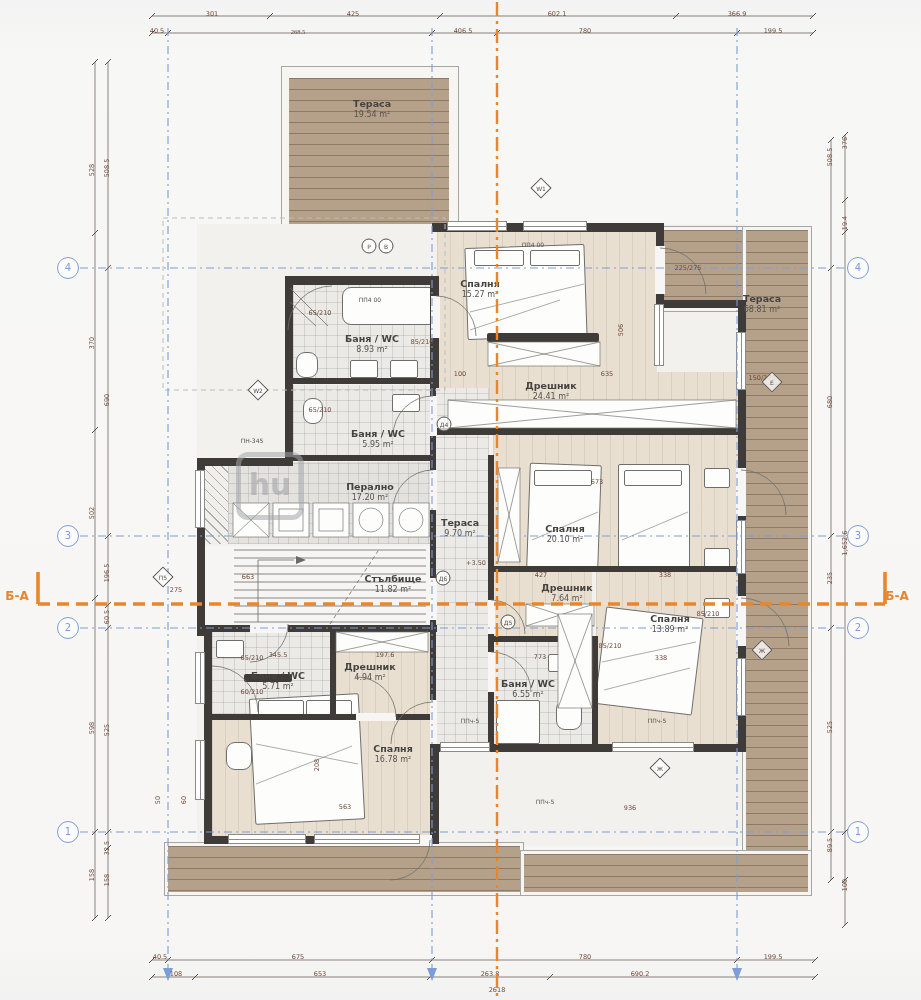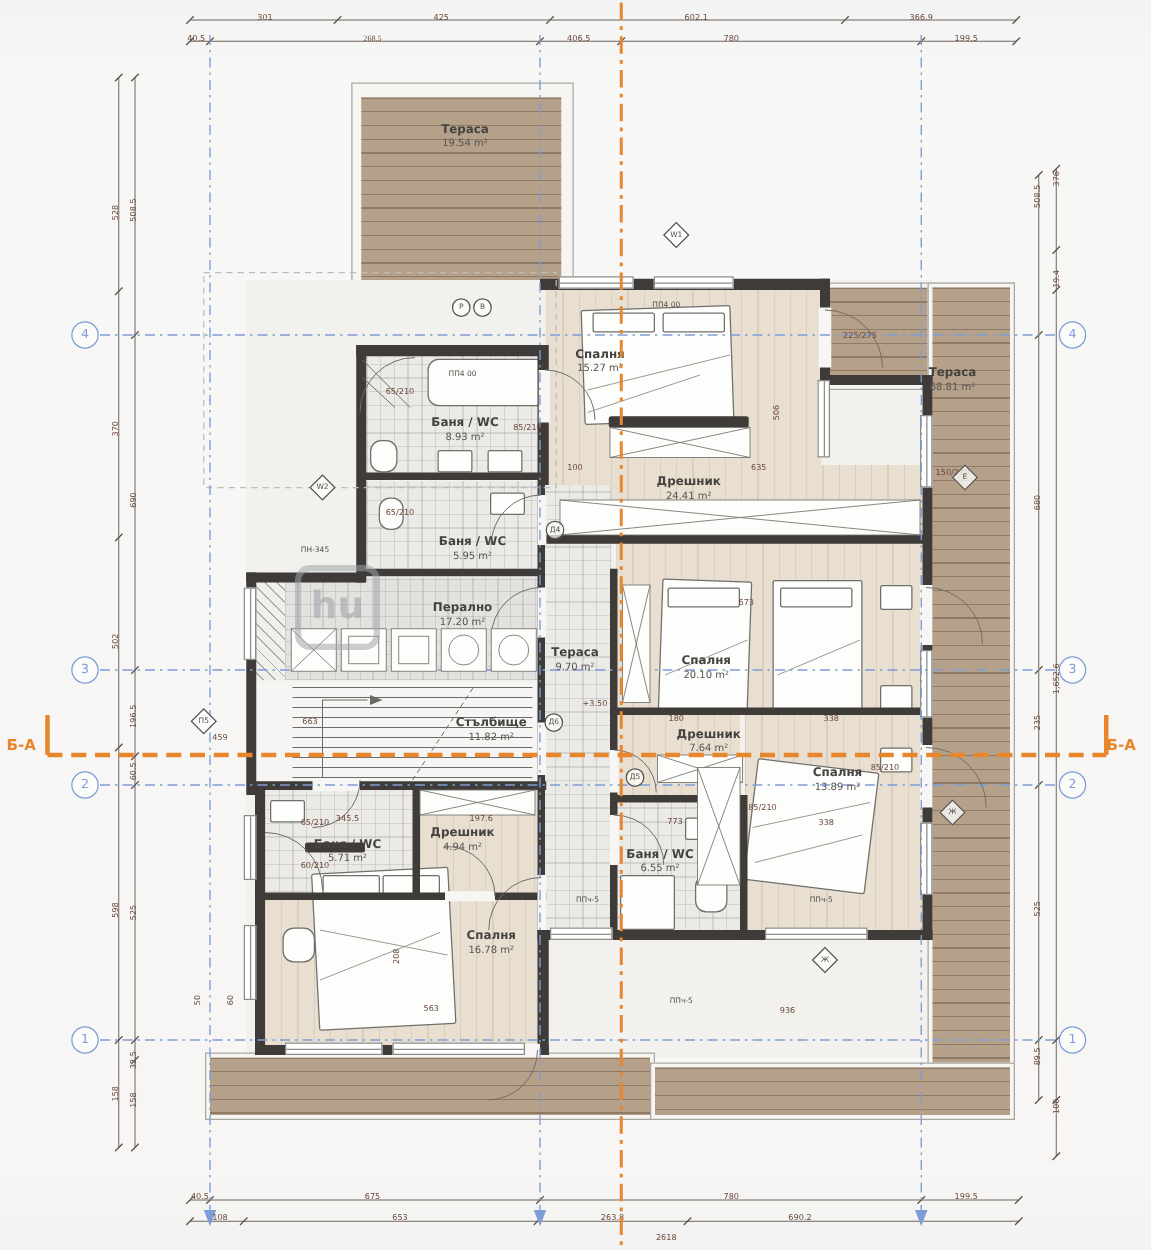--- a/index.html
+++ b/index.html
@@ -343,21 +343,21 @@
       <div class="dim" style="left: 585px; top: 31px;">780</div>
       <div class="dim" style="left: 773px; top: 31px;">199.5</div>
       <div class="dim" style="left: 160px; top: 957px;">40.5</div>
       <div class="dim" style="left: 298px; top: 957px;">675</div>
       <div class="dim" style="left: 585px; top: 957px;">780</div>
       <div class="dim" style="left: 773px; top: 957px;">199.5</div>
       <div class="dim" style="left: 176px; top: 974px;">108</div>
       <div class="dim" style="left: 320px; top: 974px;">653</div>
       <div class="dim" style="left: 490px; top: 974px;">263.8</div>
       <div class="dim" style="left: 640px; top: 974px;">690.2</div>
-      <div class="dim" style="left: 497px; top: 990px; margin-left: 36px;">2618</div>
+      <div class="dim" style="left: 497px; top: 990px;">2618</div>
       <div class="dim r90" style="left: 92px; top: 170px;">528</div>
       <div class="dim r90" style="left: 92px; top: 343px;">370</div>
       <div class="dim r90" style="left: 92px; top: 513px;">502</div>
       <div class="dim r90" style="left: 92px; top: 728px;">598</div>
       <div class="dim r90" style="left: 92px; top: 875px;">158</div>
       <div class="dim r90" style="left: 107px; top: 168px;">508.5</div>
       <div class="dim r90" style="left: 107px; top: 400px;">690</div>
       <div class="dim r90" style="left: 107px; top: 573px;">196.5</div>
       <div class="dim r90" style="left: 107px; top: 617px;">60.5</div>
       <div class="dim r90" style="left: 107px; top: 730px;">525</div>
@@ -368,33 +368,33 @@
       <div class="dim r90" style="left: 830px; top: 578px;">235</div>
       <div class="dim r90" style="left: 830px; top: 727px;">525</div>
       <div class="dim r90" style="left: 830px; top: 845px;">89.5</div>
       <div class="dim r90" style="left: 845px; top: 143px;">376</div>
       <div class="dim r90" style="left: 845px; top: 223px;">19.4</div>
       <div class="dim r90" style="left: 845px; top: 543px;">1,652.6</div>
       <div class="dim r90" style="left: 845px; top: 885px;">100</div>
       <div class="dim" style="left: 460px; top: 374px;">100</div>
       <div class="dim" style="left: 607px; top: 374px;">635</div>
       <div class="dim r90" style="left: 621px; top: 330px;">506</div>
-      <div class="dim" style="left: 541px; top: 575px;">180</div>
+      <div class="dim" style="left: 541px; top: 575px;">427</div>
       <div class="dim" style="left: 665px; top: 575px;">338</div>
       <div class="dim" style="left: 540px; top: 657px;">773</div>
       <div class="dim" style="left: 661px; top: 658px;">338</div>
       <div class="dim" style="left: 278px; top: 655px;">345.5</div>
       <div class="dim" style="left: 385px; top: 655px;">197.6</div>
       <div class="dim" style="left: 345px; top: 807px;">563</div>
       <div class="dim" style="left: 630px; top: 808px;">936</div>
       <div class="dim" style="left: 248px; top: 577px;">663</div>
       <div class="dim r90" style="left: 317px; top: 765px;">208</div>
       <div class="dim" style="left: 597px; top: 482px;">673</div>
       <div class="dim" style="left: 476px; top: 563px;">+3.50</div>
-      <div class="dim" style="left: 176px; top: 590px;">459</div>
+      <div class="dim" style="left: 176px; top: 590px;">275</div>
       <div class="dim" style="left: 320px; top: 313px;">65/210</div>
       <div class="dim" style="left: 320px; top: 410px;">65/210</div>
       <div class="dim" style="left: 422px; top: 342px;">85/210</div>
       <div class="dim" style="left: 610px; top: 646px;">85/210</div>
       <div class="dim" style="left: 708px; top: 614px;">85/210</div>
       <div class="dim" style="left: 252px; top: 658px;">65/210</div>
       <div class="dim" style="left: 252px; top: 692px;">60/210</div>
       <div class="dim" style="left: 762px; top: 378px;">150/270</div>
       <div class="dim" style="left: 688px; top: 268px;">225/275</div>
       <div class="dim r90" style="left: 158px; top: 800px;">50</div>

